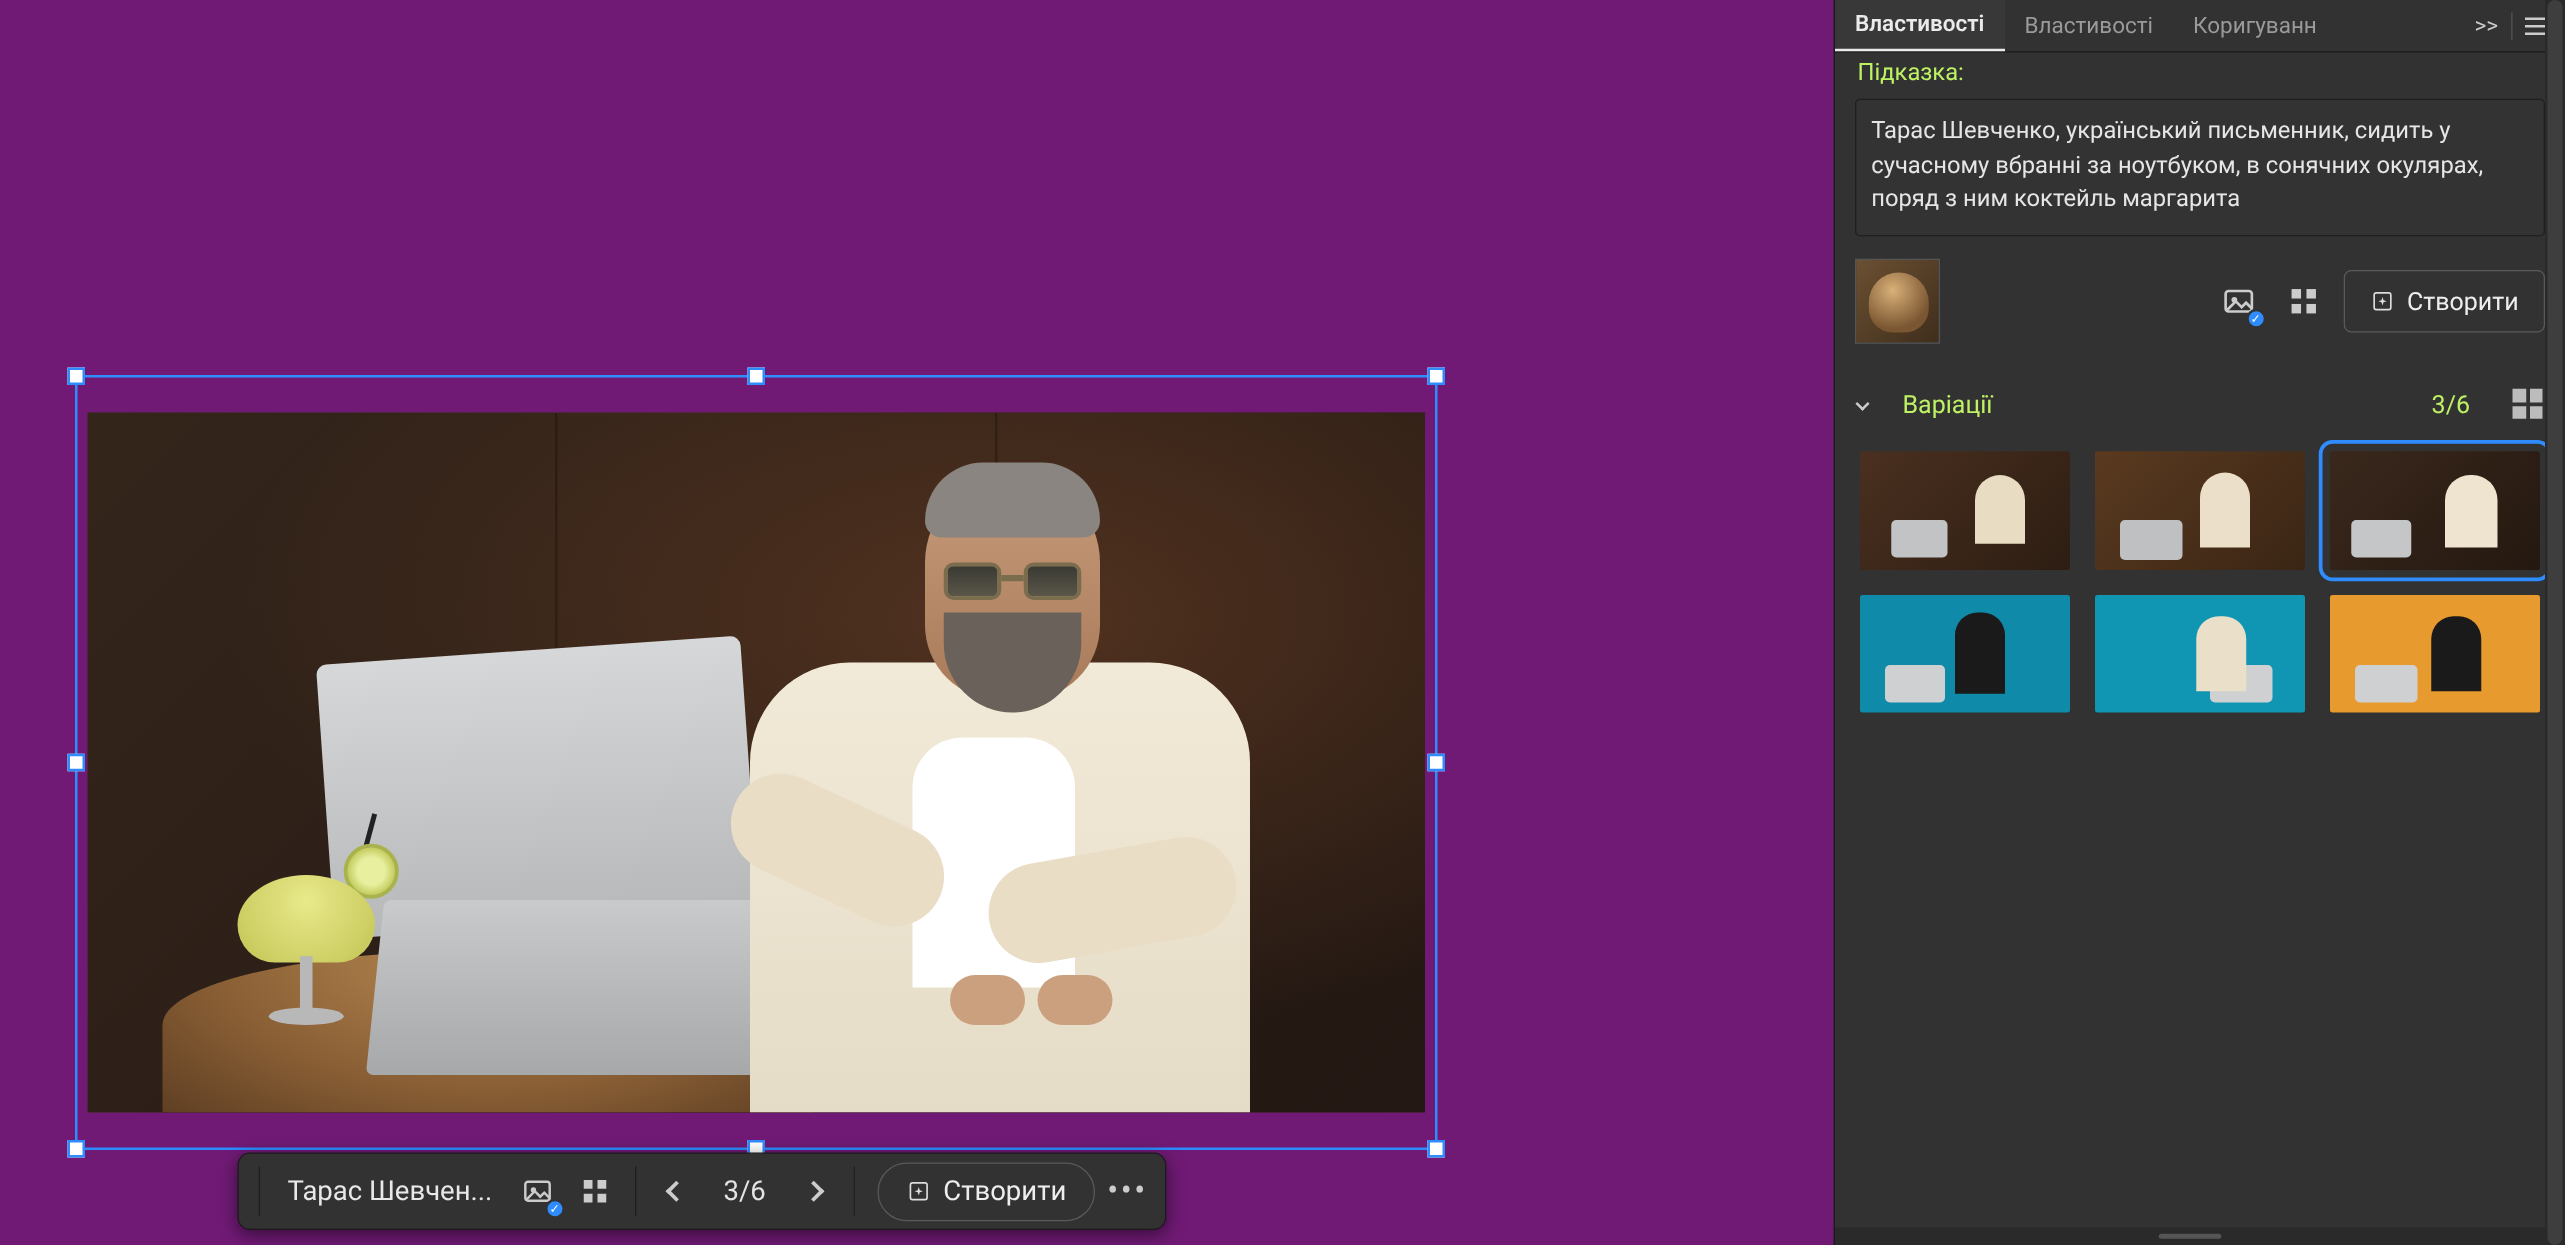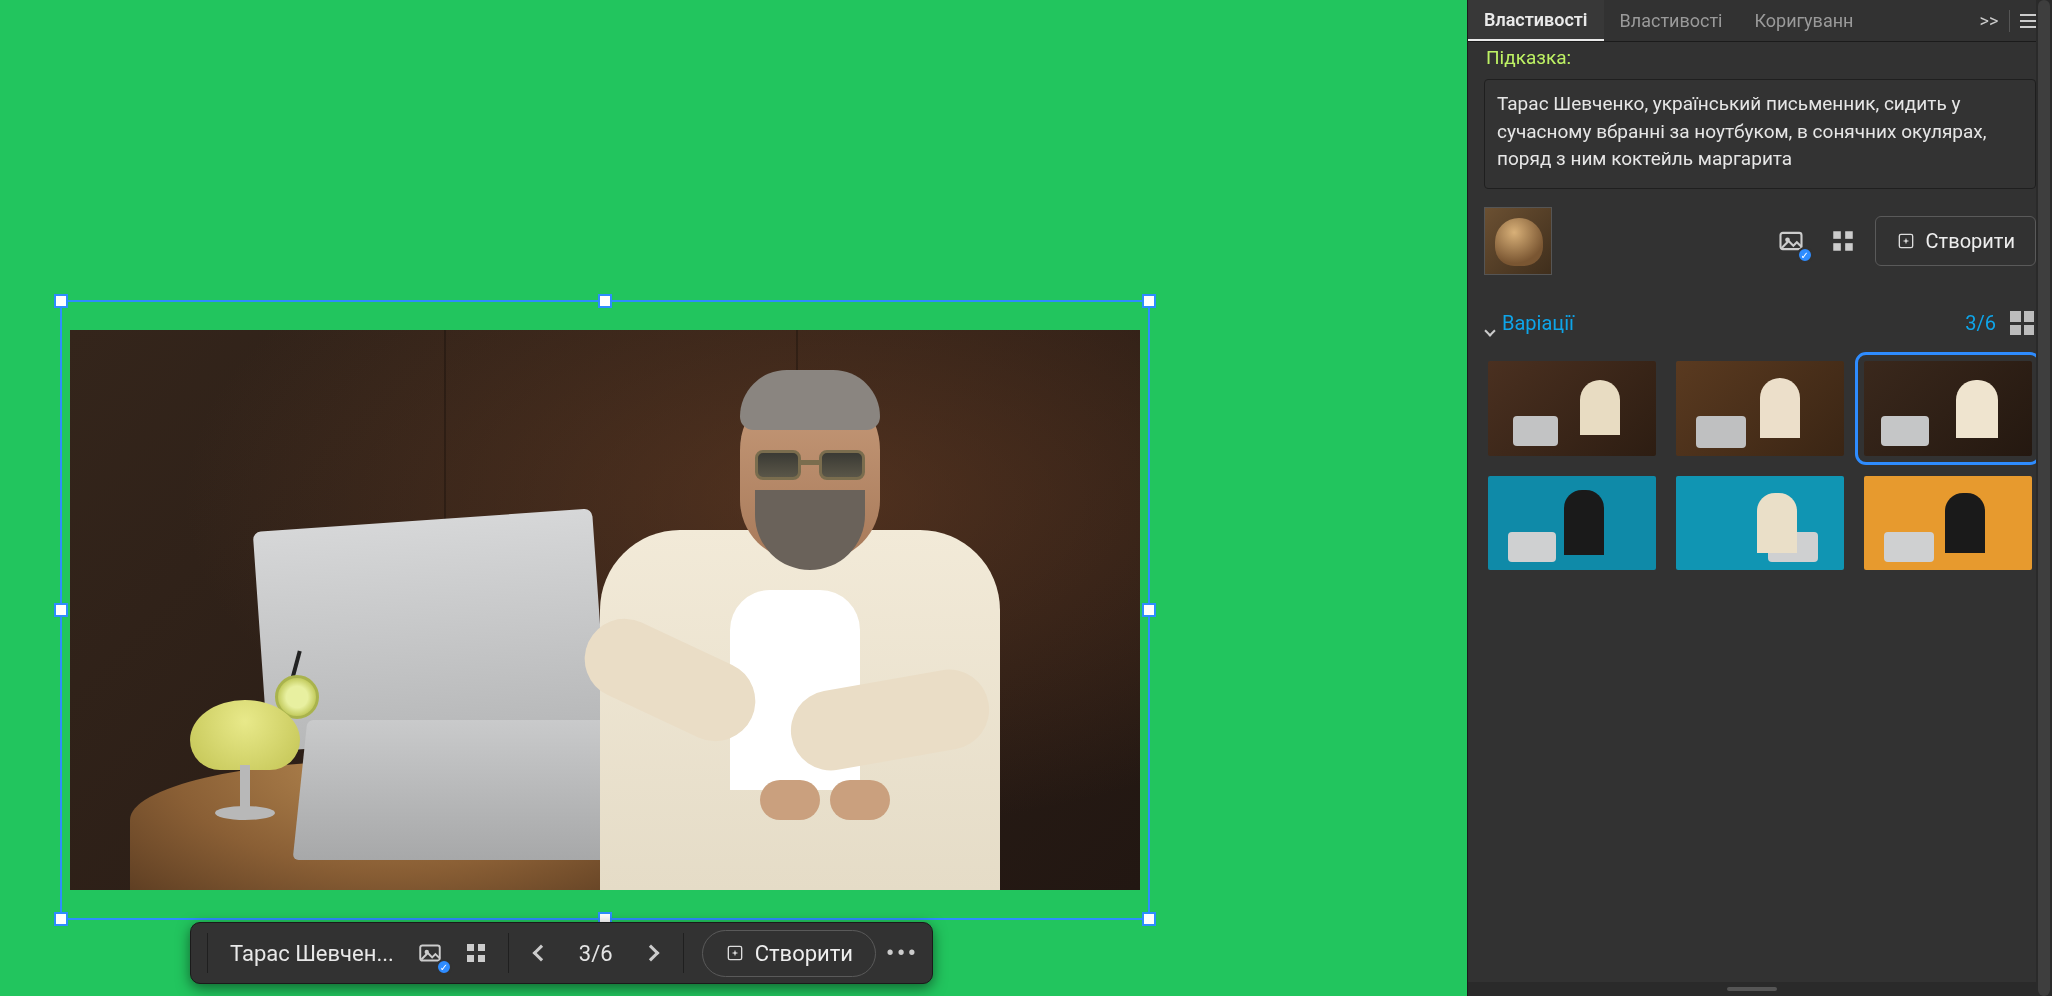--- a/index.html
+++ b/index.html
@@ -13,21 +13,21 @@
   .app {
     display: flex;
     width: 2052px;
     height: 996px;
     position: relative;
     background: #262626;
   }
   .canvas-area {
     flex: 1;
     position: relative;
-    background: #22c55e;
+    background: #701a75;
   }
   .selection-box {
     position: absolute;
     left: 60px;
     top: 300px;
     width: 1090px;
     height: 620px;
     border: 2px solid #2e8cff;
   }
   .handle {
@@ -376,24 +376,25 @@
   .create-btn {
     display:flex;align-items:center;gap:10px;
     border:1px solid #5a5a5a;
     border-radius:6px;
     padding: 12px 20px;
     font-size:20px;
     color:#eee;
     cursor:pointer;
   }
   .var-header {
-    display:flex; align-items:flex-end;
+    display:flex; align-items:center;
     padding: 24px 18px 10px;
     font-size:20px;
-    color:#0ea5e9;
+    color:#bef264;
+    gap:20px;
   }
   .var-header .spacer { flex:1; }
   .grid-icn {
     width:24px;height:24px;
     display:grid;
     grid-template-columns:1fr 1fr;
     grid-template-rows:1fr 1fr;
     gap:3px;
     margin-left:14px;
   }

